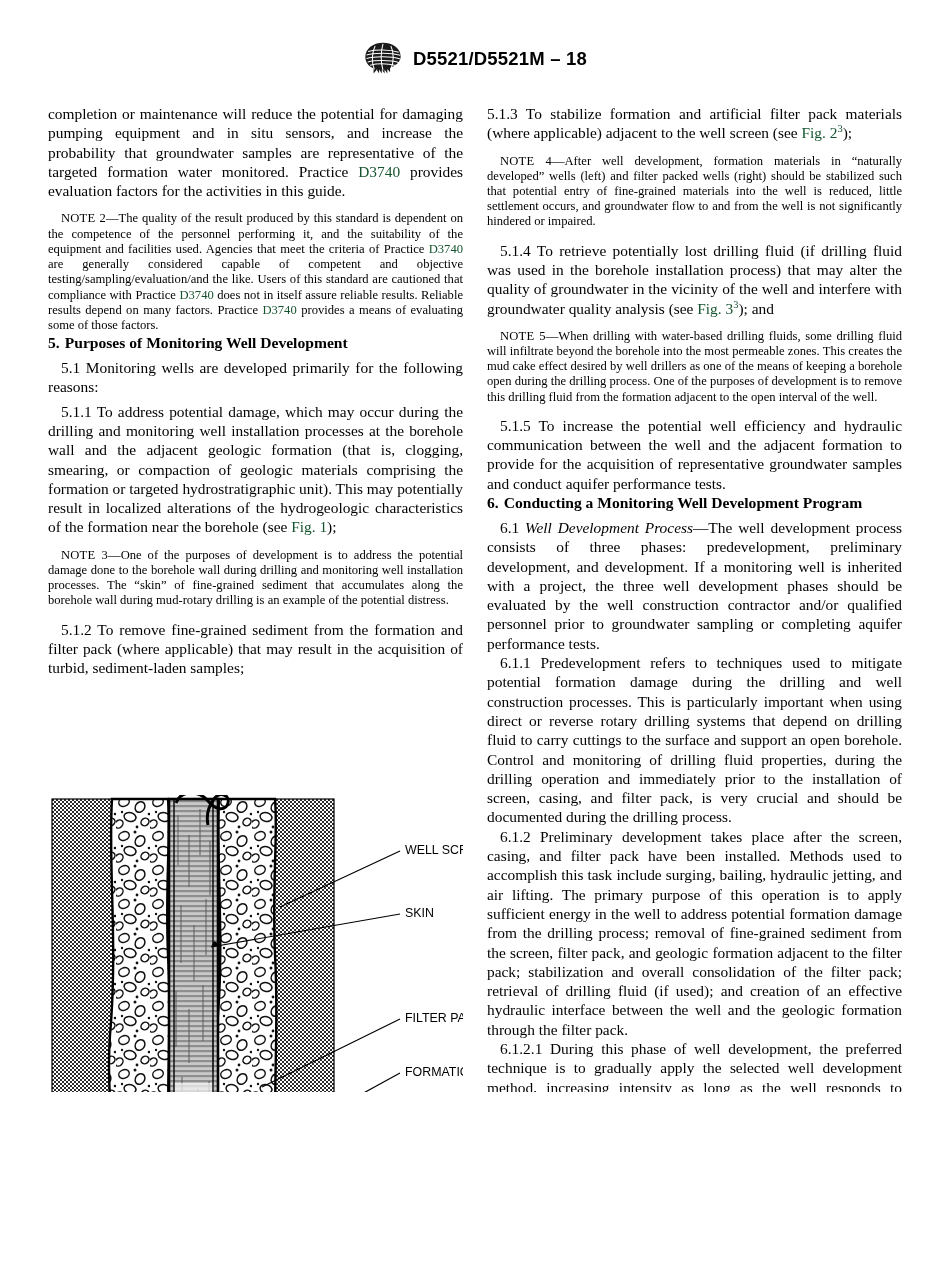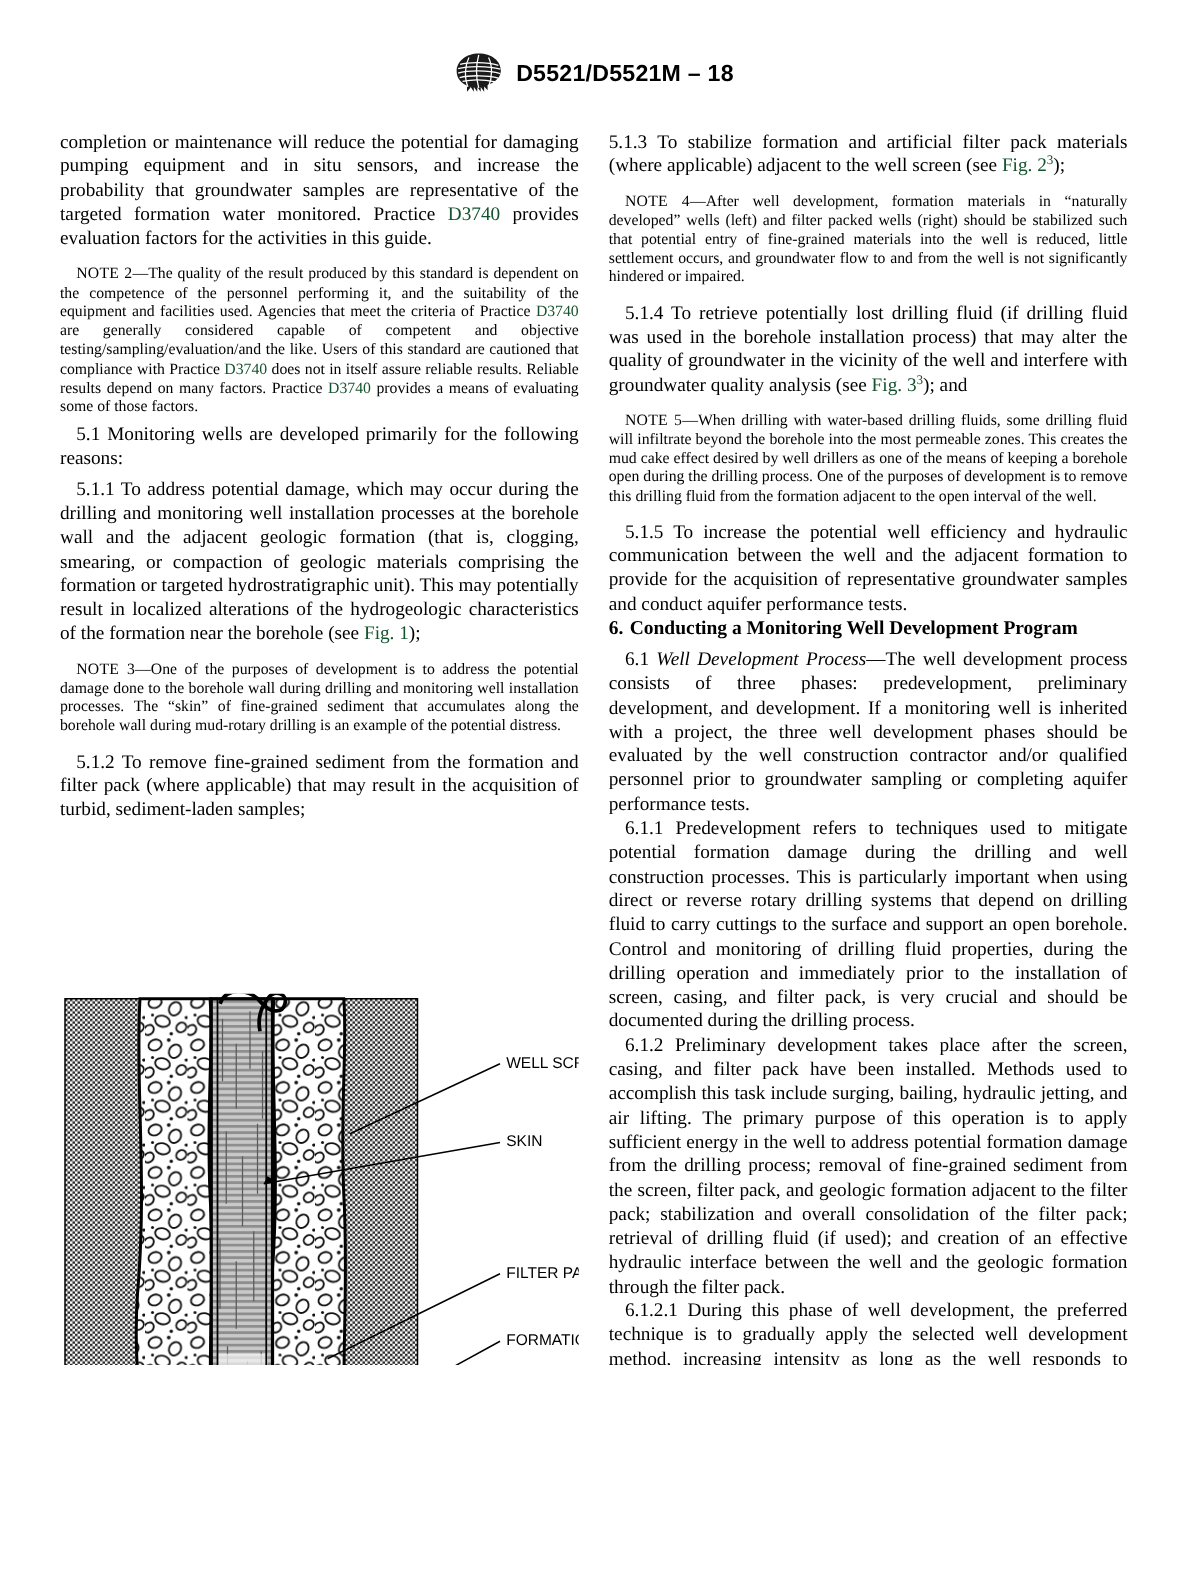--- a/index.html
+++ b/index.html
@@ -177,20 +177,21 @@
     </svg>
     <div class="header-title">D5521/D5521M – 18</div>
   </div>
 
   <div class="col col-left">
 
     <p class="body noindent"><span>completion or maintenance will reduce the potential for damaging pumping equipment and in situ sensors, and increase the probability that groundwater samples are representative of the targeted formation water monitored. Practice </span><span class="xref">D3740</span><span> provides evaluation factors for the activities in this guide.</span></p>
 
     <p class="note sp-before-note"><span class="note-label">NOTE 2</span><span>—The quality of the result produced by this standard is dependent on the competence of the personnel performing it, and the suitability of the equipment and facilities used. Agencies that meet the criteria of Practice </span><span class="xref">D3740</span><span> are generally considered capable of competent and objective testing/sampling/evaluation/and the like. Users of this standard are cautioned that compliance with Practice </span><span class="xref">D3740</span><span> does not in itself assure reliable results. Reliable results depend on many factors. Practice </span><span class="xref">D3740</span><span> provides a means of evaluating some of those factors.</span></p>
 
+    <h2 class="section-head sp-before-head"><span class="num">5.</span><span>Purposes of Monitoring Well Development</span></h2>
 
     <p class="body sp-before-para">5.1 Monitoring wells are developed primarily for the following reasons:</p>
 
     <p class="body sp-before-para"><span>5.1.1 To address potential damage, which may occur during the drilling and monitoring well installation processes at the borehole wall and the adjacent geologic formation (that is, clogging, smearing, or compaction of geologic materials comprising the formation or targeted hydrostratigraphic unit). This may potentially result in localized alterations of the hydrogeologic characteristics of the formation near the borehole (see </span><span class="xref">Fig. 1</span><span>);</span></p>
 
     <p class="note sp-before-note"><span class="note-label">NOTE 3</span><span>—One of the purposes of development is to address the potential damage done to the borehole wall during drilling and monitoring well installation processes. The “skin” of fine-grained sediment that accumulates along the borehole wall during mud-rotary drilling is an example of the potential distress.</span></p>
 
     <p class="body sp-before-note">5.1.2 To remove fine-grained sediment from the formation and filter pack (where applicable) that may result in the acquisition of turbid, sediment-laden samples;</p>
   </div>
 

